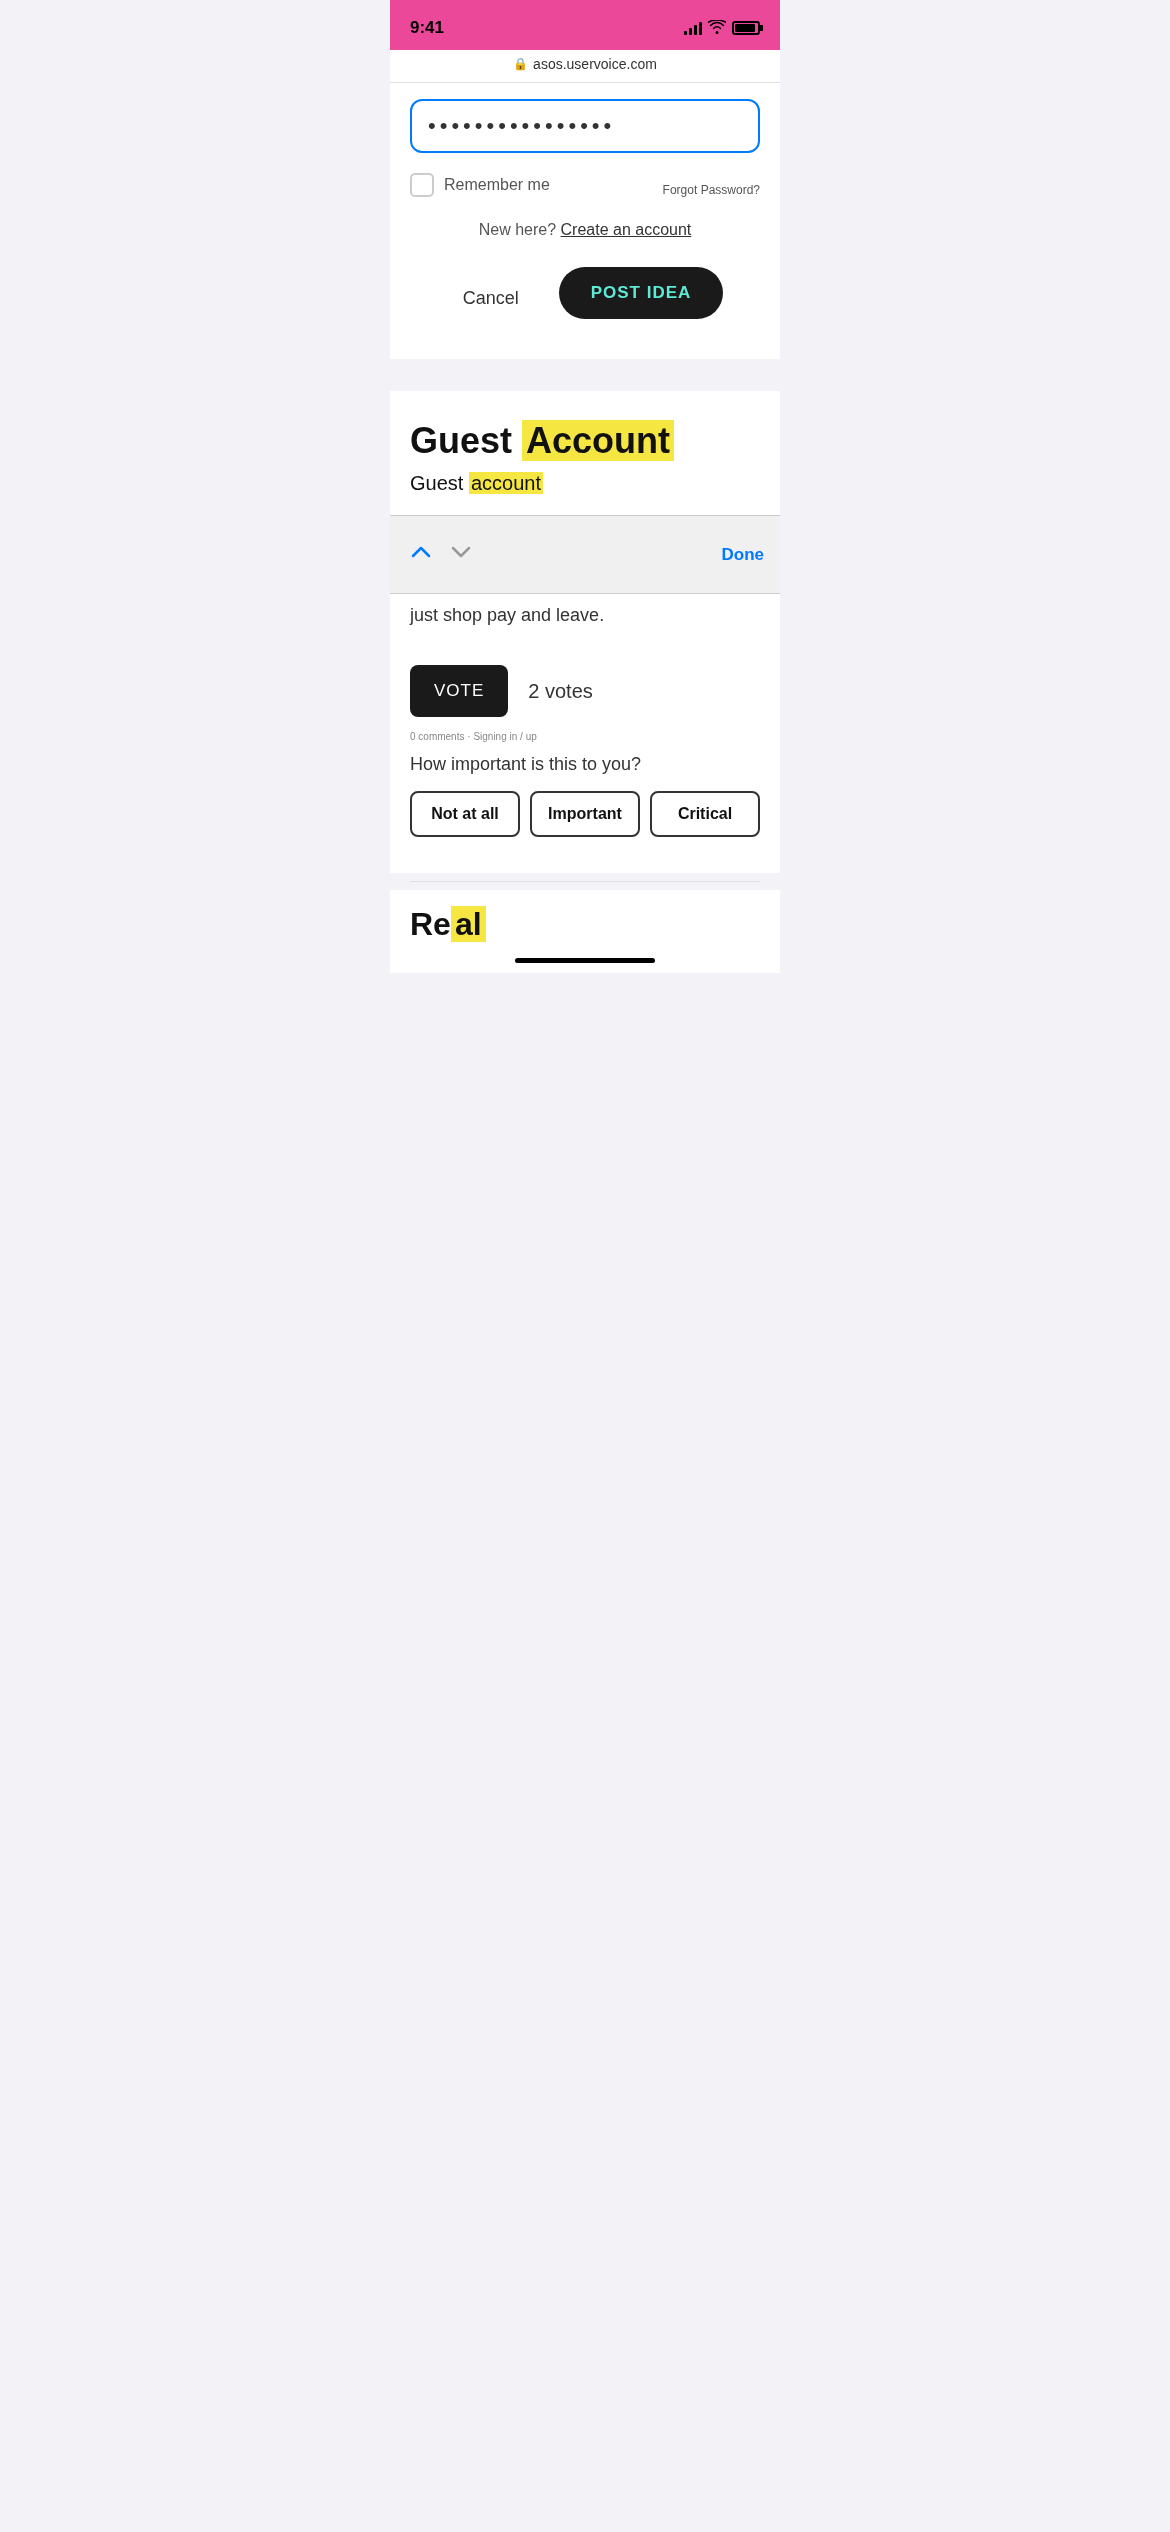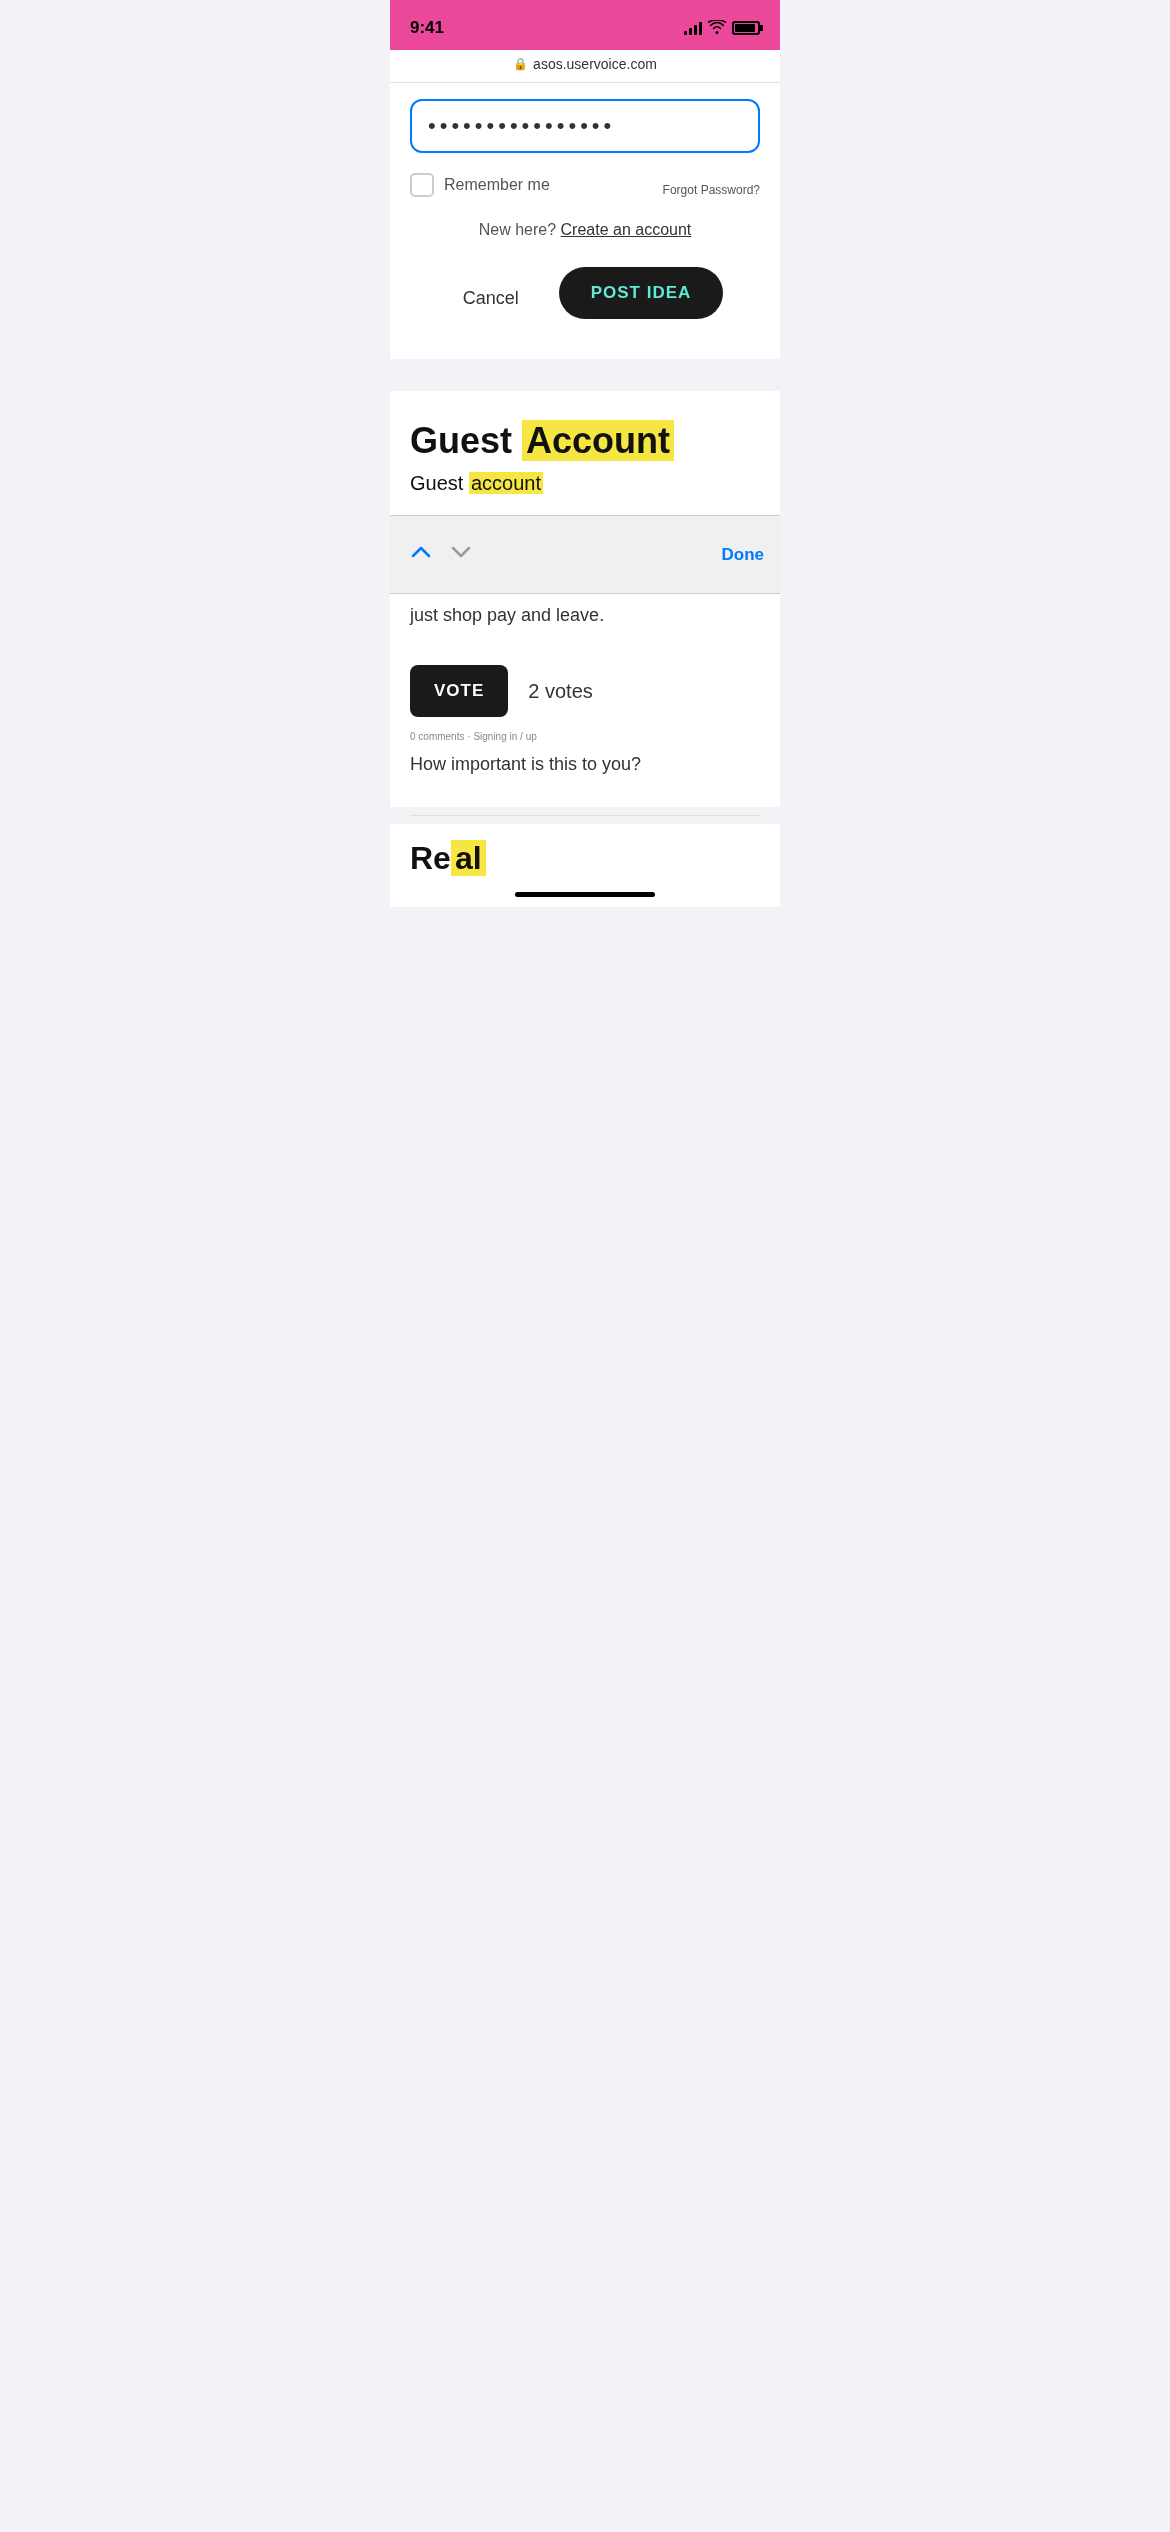--- a/index.html
+++ b/index.html
@@ -279,21 +279,21 @@
     .vote-row {
       display: flex;
       align-items: center;
       gap: 20px;
       margin-bottom: 14px;
     }
     .vote-btn {
       background: #1a1a1a;
       color: #fff;
       font-size: 17px;
-      font-weight: 700;
+      font-weight: 400;
       letter-spacing: 1px;
       border: none;
       border-radius: 8px;
       padding: 16px 24px;
       cursor: pointer;
       text-transform: uppercase;
     }
     .vote-count {
       font-size: 20px;
       color: #333;
@@ -468,20 +468,25 @@
   </div>
 
   <div class="meta-row">
     <span>0 comments</span>
     <span>·</span>
     <span>Signing in / up</span>
   </div>
 
   <div class="importance-question">How important is this to you?</div>
 
+  <div class="importance-buttons">
+    <button class="importance-btn">Not at all</button>
+    <button class="importance-btn">Important</button>
+    <button class="importance-btn">Critical</button>
+  </div>
 </div>
 
 <div class="divider"></div>
 
 <div class="bottom-section">
   <div class="bottom-title">
     <span>Re</span><span class="bottom-title-highlight">al</span>
   </div>
 </div>
 

